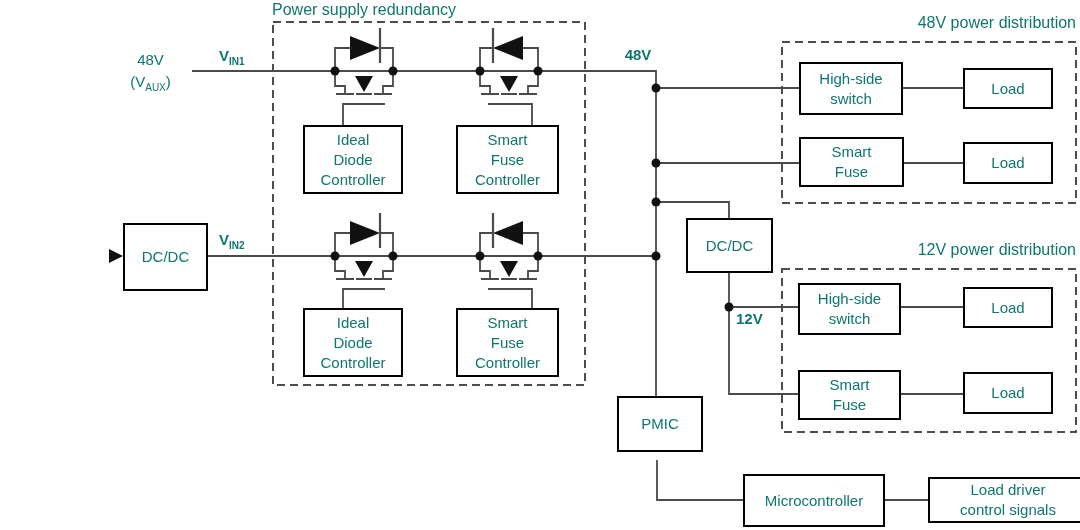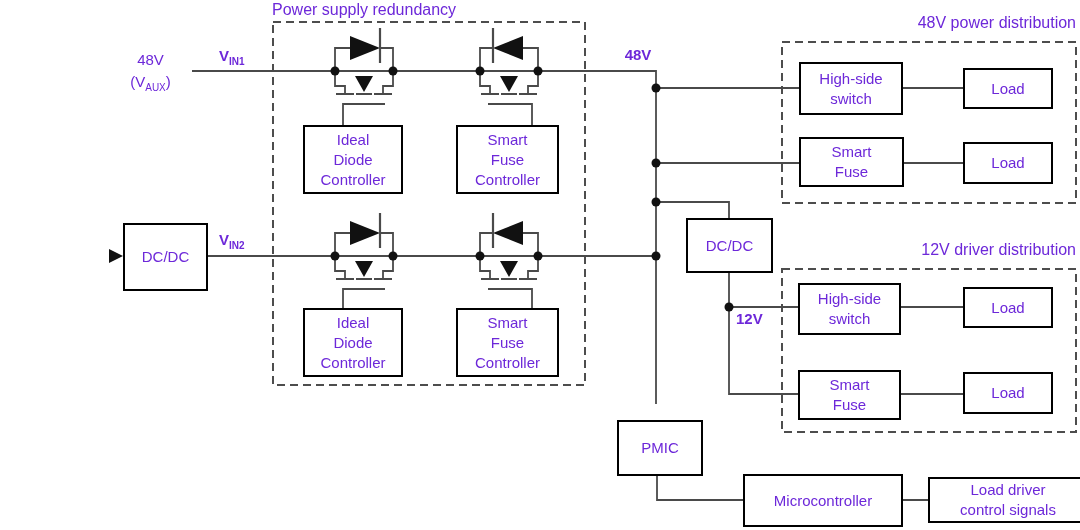--- a/index.html
+++ b/index.html
@@ -1,18 +1,18 @@
 <!DOCTYPE html>
 <html><head>
 <meta charset="utf-8">
 <style>
   html,body{margin:0;padding:0;background:#fff;}
   .stage{
     position:relative;width:1080px;height:530px;background:#ffffff;
-    font-family:"Liberation Sans", sans-serif;color:#6d28d9;overflow:hidden;
+    font-family:"Liberation Sans", sans-serif;color:#0f766e;overflow:hidden;
   }
   .stage svg{position:absolute;left:0;top:0;z-index:1;}
   .box{
     position:absolute;box-sizing:border-box;border:2.6px solid #000;background:#fff;
     display:flex;align-items:center;justify-content:center;text-align:center;
     font-size:15px;line-height:20px;z-index:2;
   }
   .box .lines span{display:block;}
   .gtitle{
     position:absolute;font-size:16px;line-height:18px;z-index:2;white-space:nowrap;
@@ -93,21 +93,21 @@
     <polygon points="109,249 109,263 123,256" fill="#111"></polygon>
 
     <use href="#mosfet-right" transform="translate(364,71)"></use>
     <use href="#mosfet-left" transform="translate(509,71)"></use>
     <use href="#mosfet-right" transform="translate(364,256)"></use>
     <use href="#mosfet-left" transform="translate(509,256)"></use>
   </svg>
 
   <div class="gtitle" style="left:272px;top:1px;">Power supply redundancy</div>
   <div class="gtitle centered" style="left:782px;top:14px;width:294px;">48V power distribution</div>
-  <div class="gtitle centered" style="left:782px;top:241px;width:294px;">12V driver distribution</div>
+  <div class="gtitle centered" style="left:782px;top:241px;width:294px;">12V power distribution</div>
 
   <div class="srclabel" style="left:103px;top:49px;width:95px;">
     <div><span>48V</span></div>
     <div><span>(V</span><sub>AUX</sub><span>)</span></div>
   </div>
 
   <div class="netlabel" style="left:219px;top:47px;"><span>V</span><sub>IN1</sub></div>
   <div class="netlabel" style="left:219px;top:231px;"><span>V</span><sub>IN2</sub></div>
   <div class="netlabel" style="left:616px;top:46px;width:44px;text-align:center;">48V</div>
   <div class="netlabel" style="left:736px;top:310px;">12V</div>
@@ -180,24 +180,24 @@
   <div class="box" style="left:798px;top:370px;width:103px;height:50px;">
     <div class="lines">
       <span>Smart</span>
       <span>Fuse</span>
     </div>
   </div>
   <div class="box" style="left:963px;top:372px;width:90px;height:42px;">
     <span>Load</span>
   </div>
 
-  <div class="box" style="left:617px;top:420px;width:86px;height:56px;">
+  <div class="box" style="left:617px;top:396px;width:86px;height:56px;">
     <span>PMIC</span>
   </div>
-  <div class="box" style="left:743px;top:474px;width:160px;height:53px;">
+  <div class="box" style="left:743px;top:474px;width:142px;height:53px;">
     <span>Microcontroller</span>
   </div>
   <div class="box" style="left:928px;top:477px;width:160px;height:46px;">
     <div class="lines">
       <span>Load driver</span>
       <span>control signals</span>
     </div>
   </div>
 
 </div>

